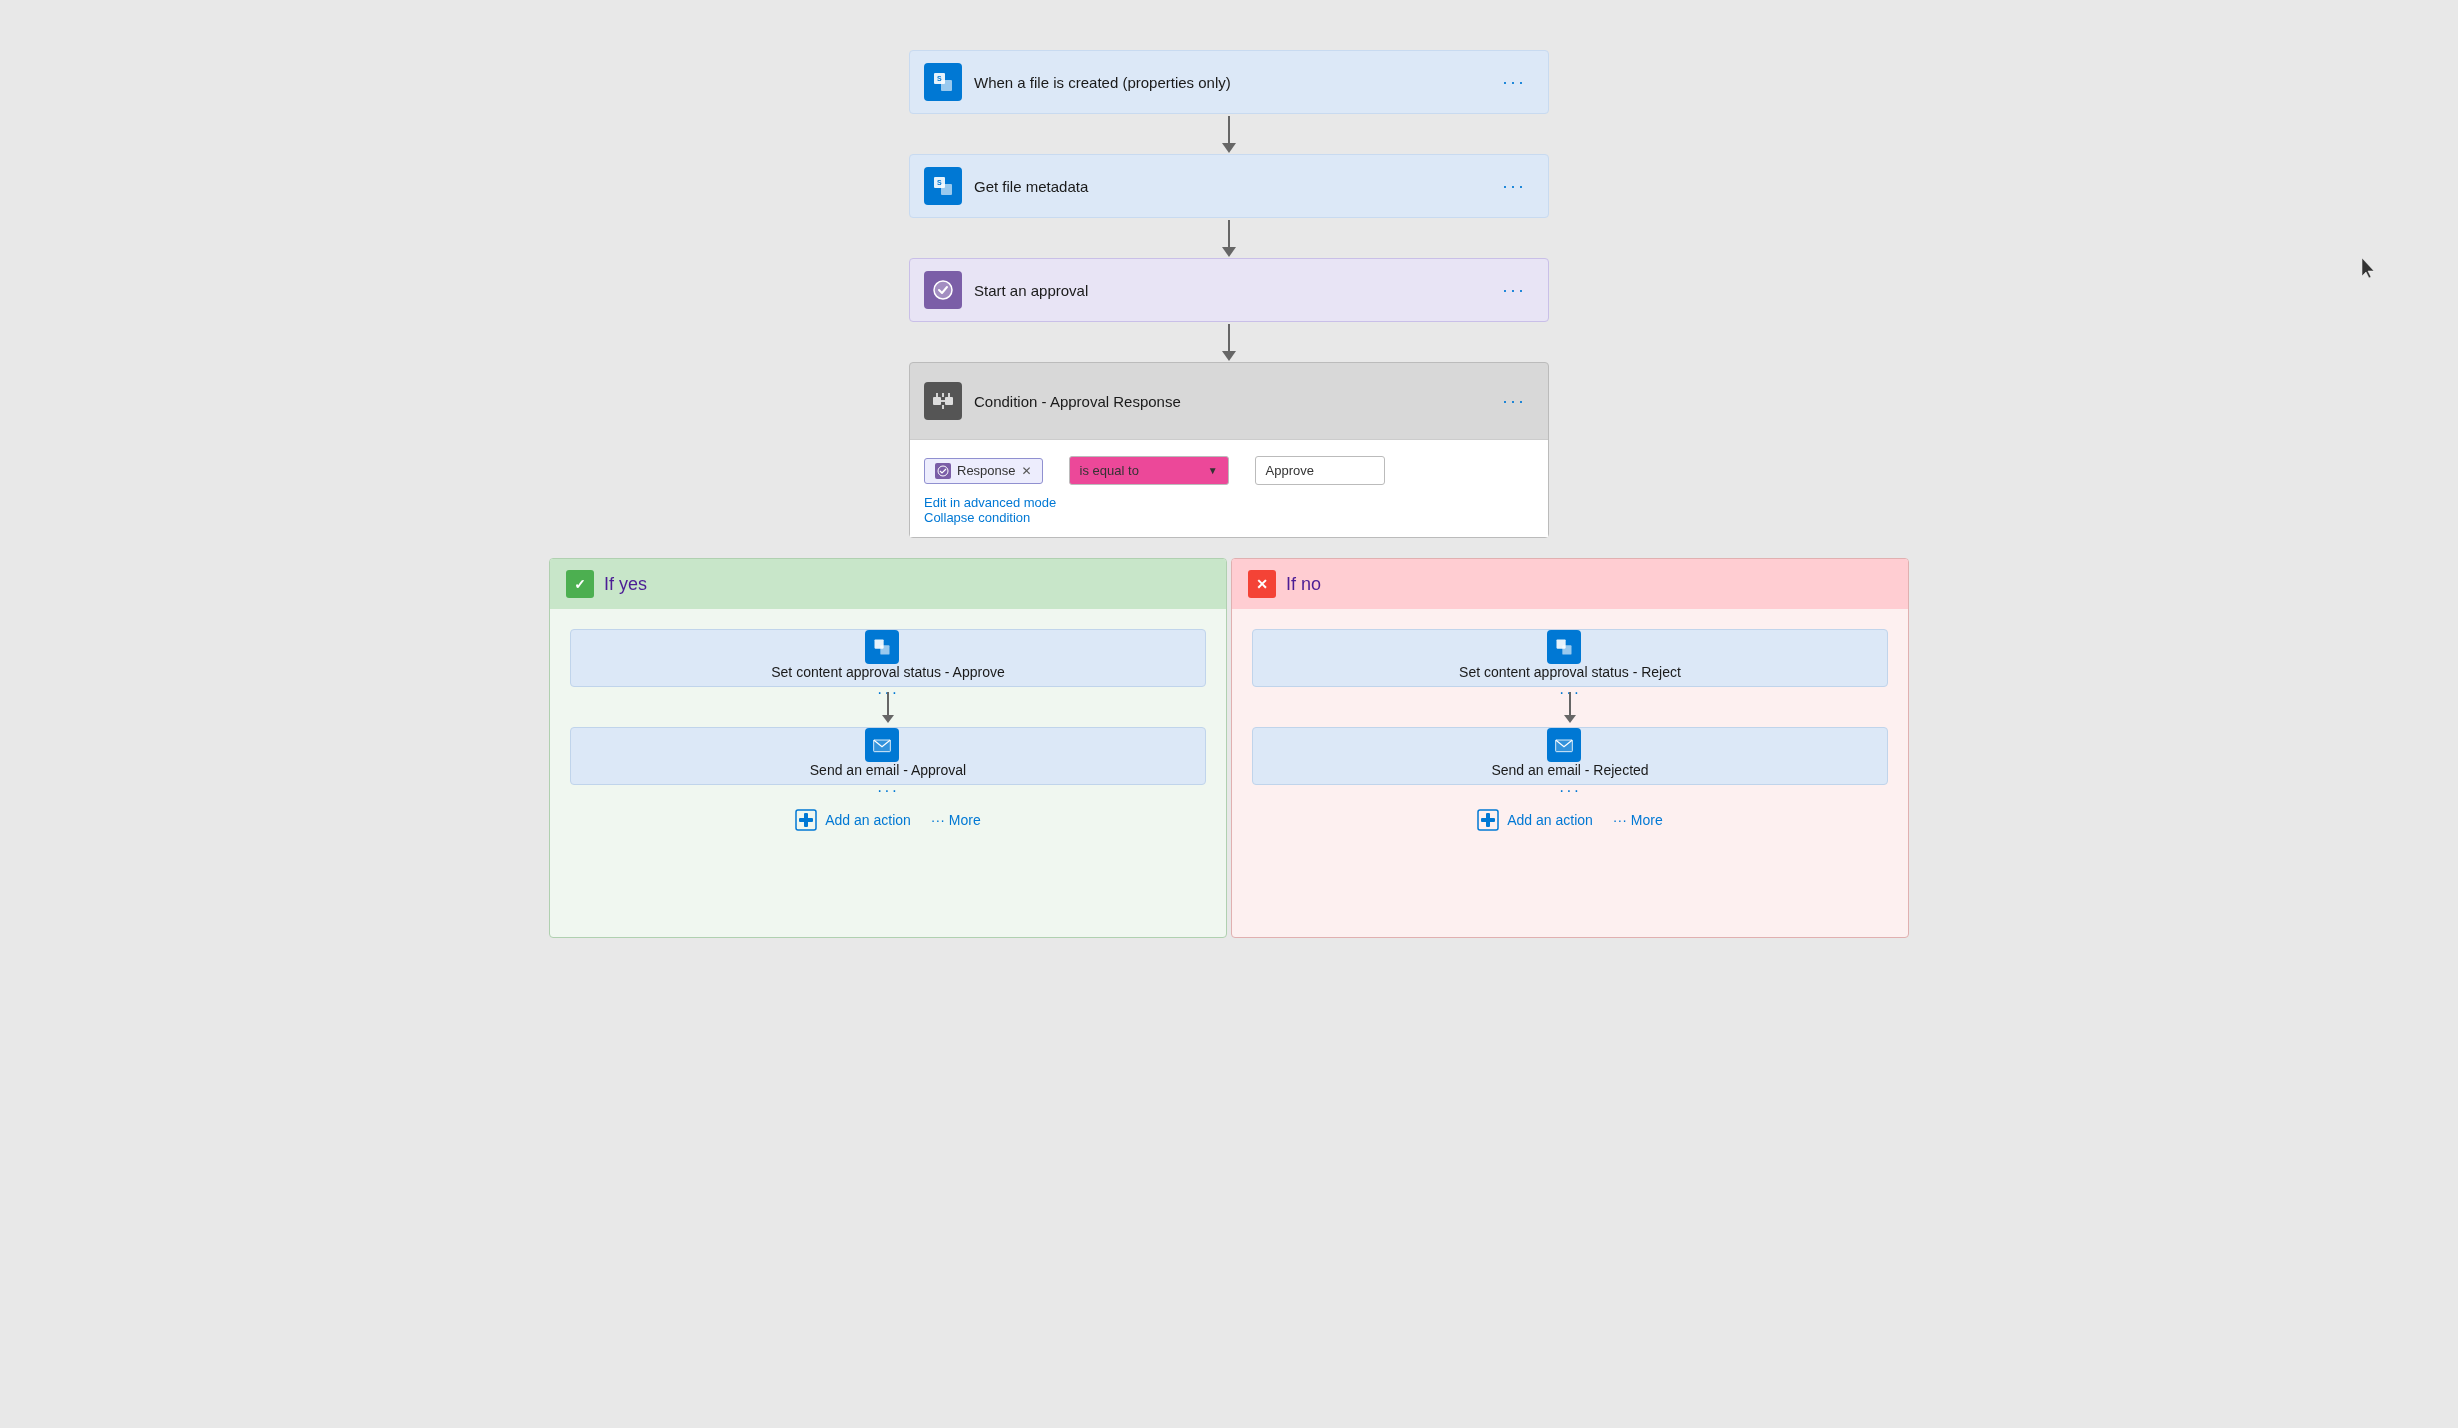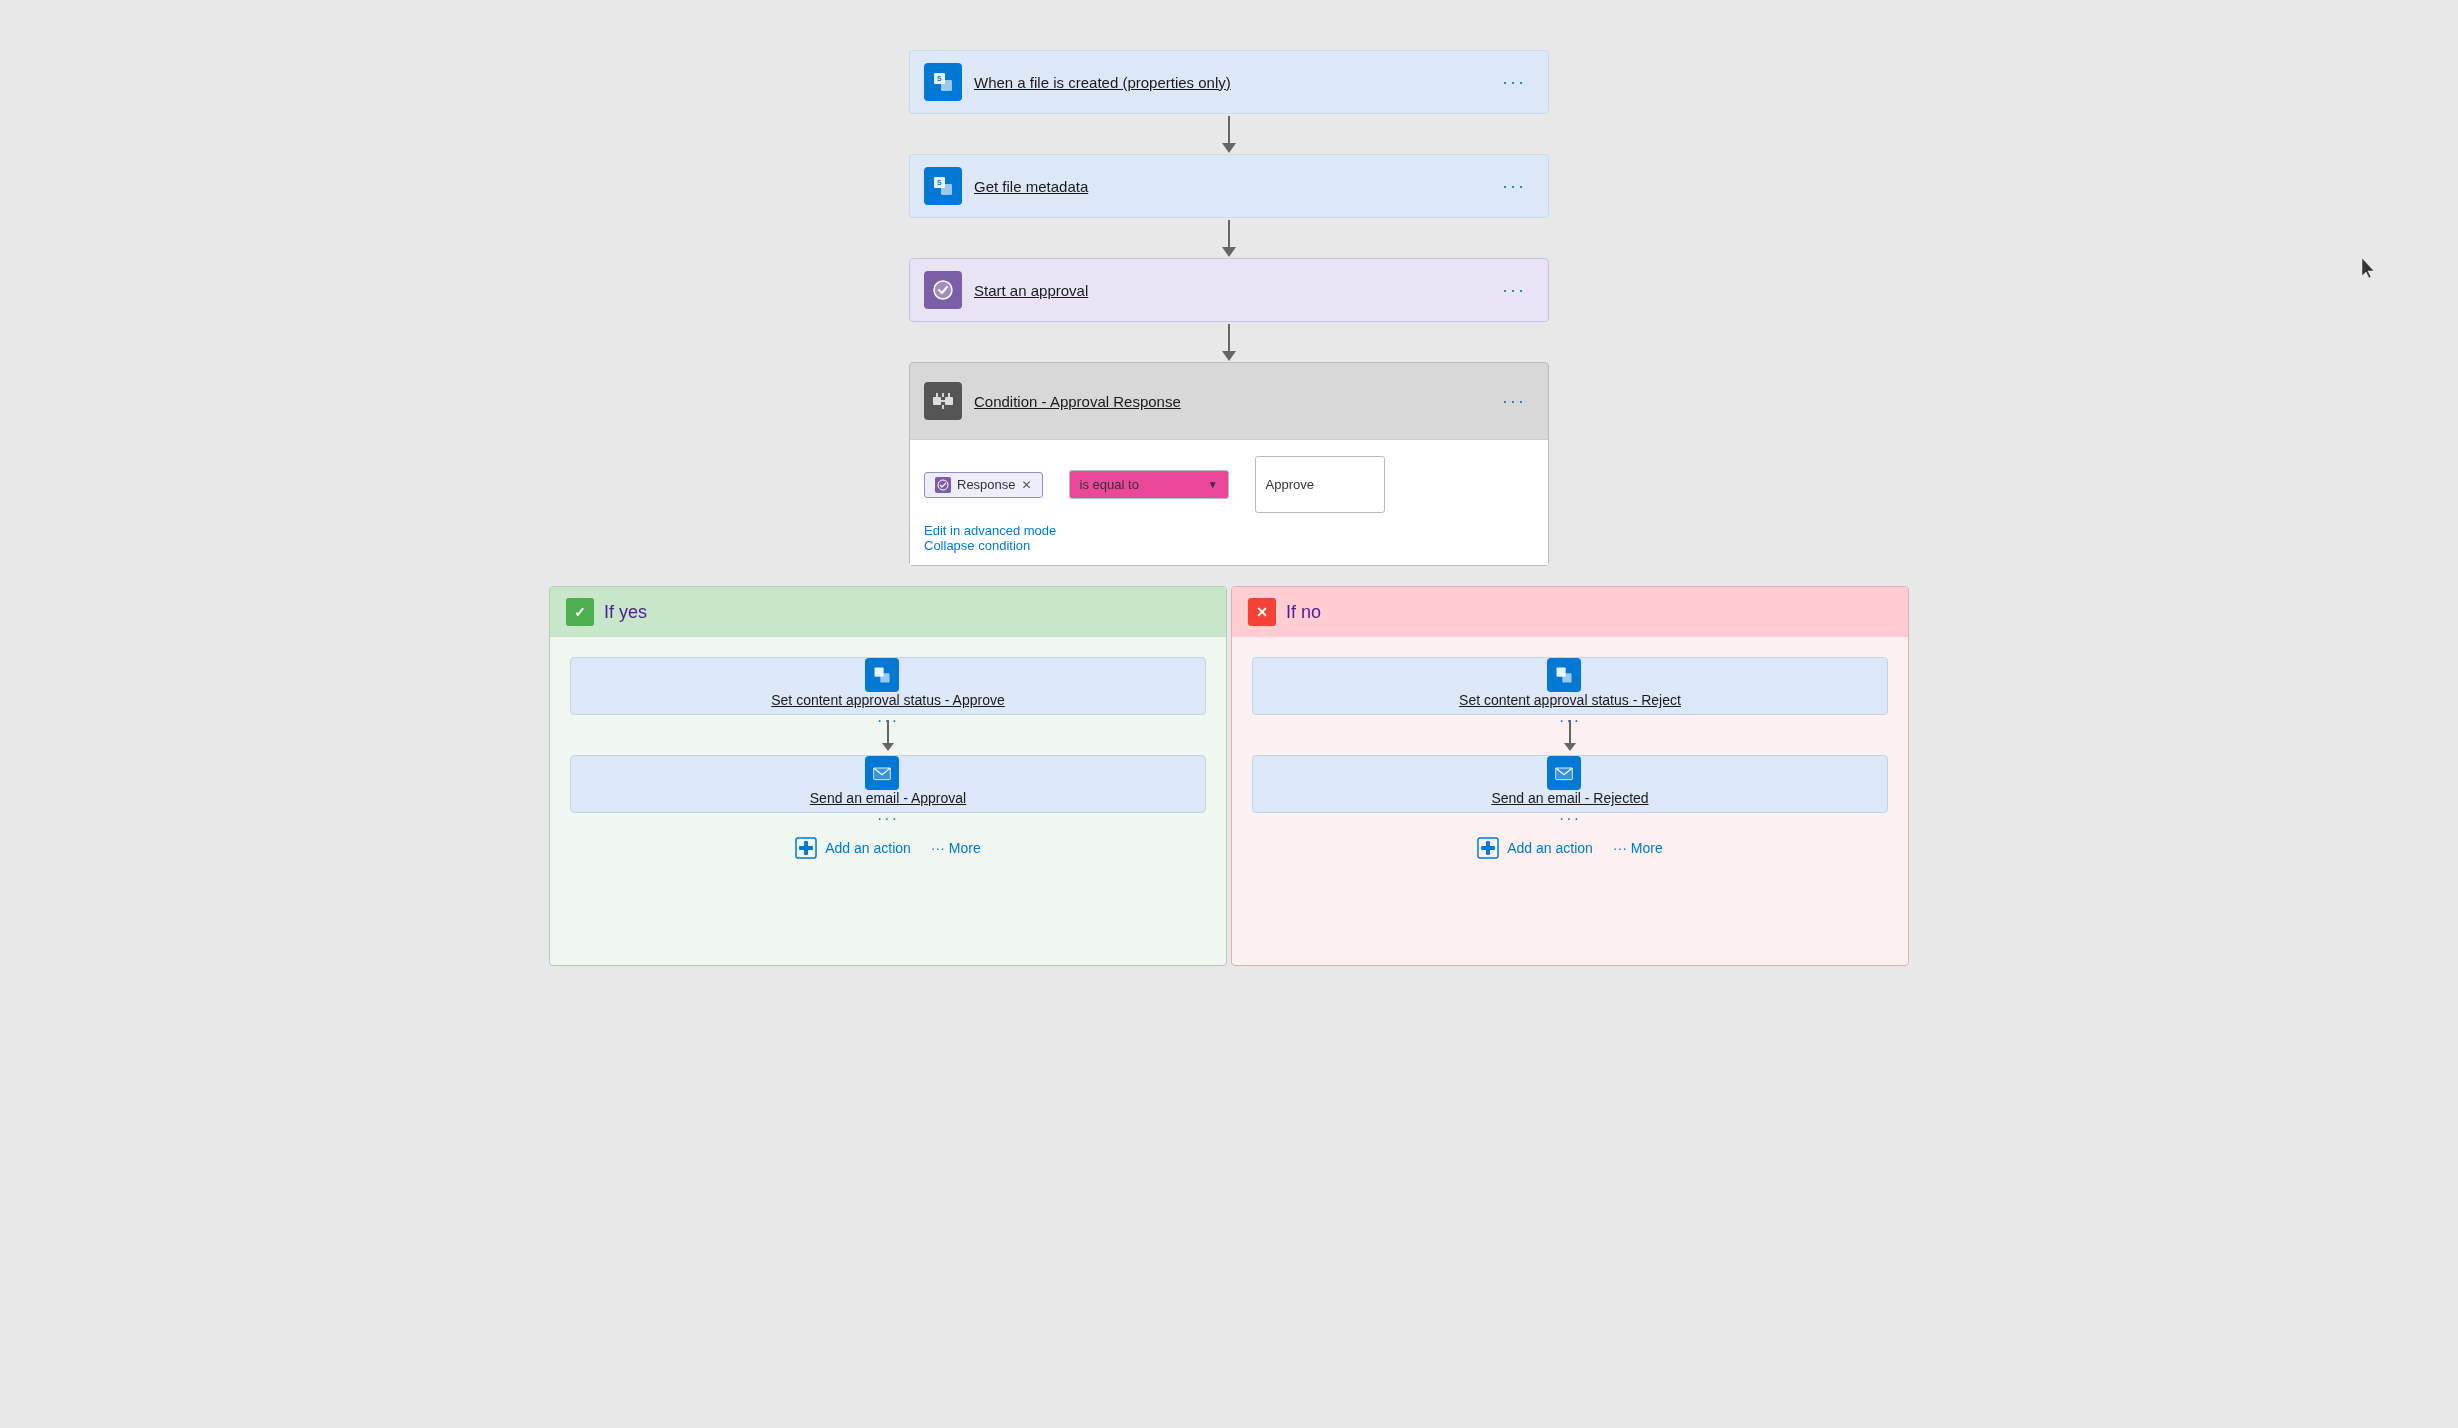--- a/index.html
+++ b/index.html
@@ -99,21 +99,20 @@
 
     .step-icon.outlook {
       background: #0078d4;
     }
 
     .step-title {
       flex: 1;
       font-size: 15px;
       color: #1a1a1a;
       font-weight: 400;
-      text-decoration: underline;
     }
 
     .step-more {
       color: #0078d4;
       font-size: 18px;
       cursor: pointer;
       letter-spacing: 2px;
       padding: 4px 8px;
     }
 
@@ -183,21 +182,21 @@
       font-size: 13px;
       color: #333;
       min-width: 160px;
       gap: 8px;
       cursor: pointer;
     }
 
     .condition-value {
       border: 1px solid #bbb;
       border-radius: 3px;
-      padding: 20px 10px;
+      padding: 6px 10px;
       background: #fff;
       font-size: 13px;
       color: #333;
       min-width: 130px;
     }
 
     .condition-links {
       display: flex;
       justify-content: space-between;
       margin-top: 10px;

